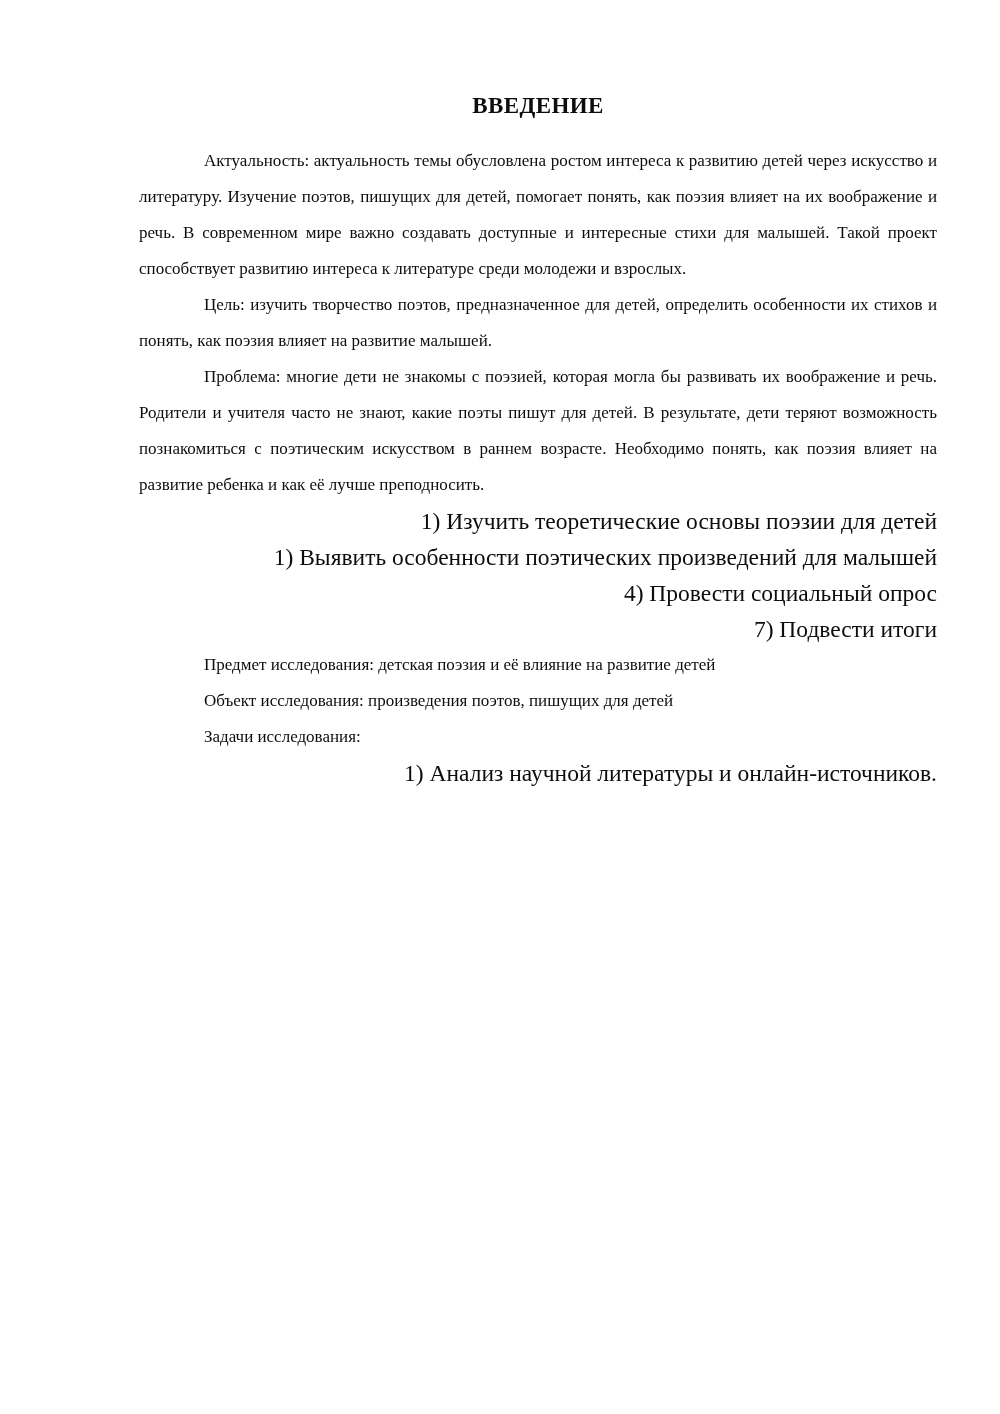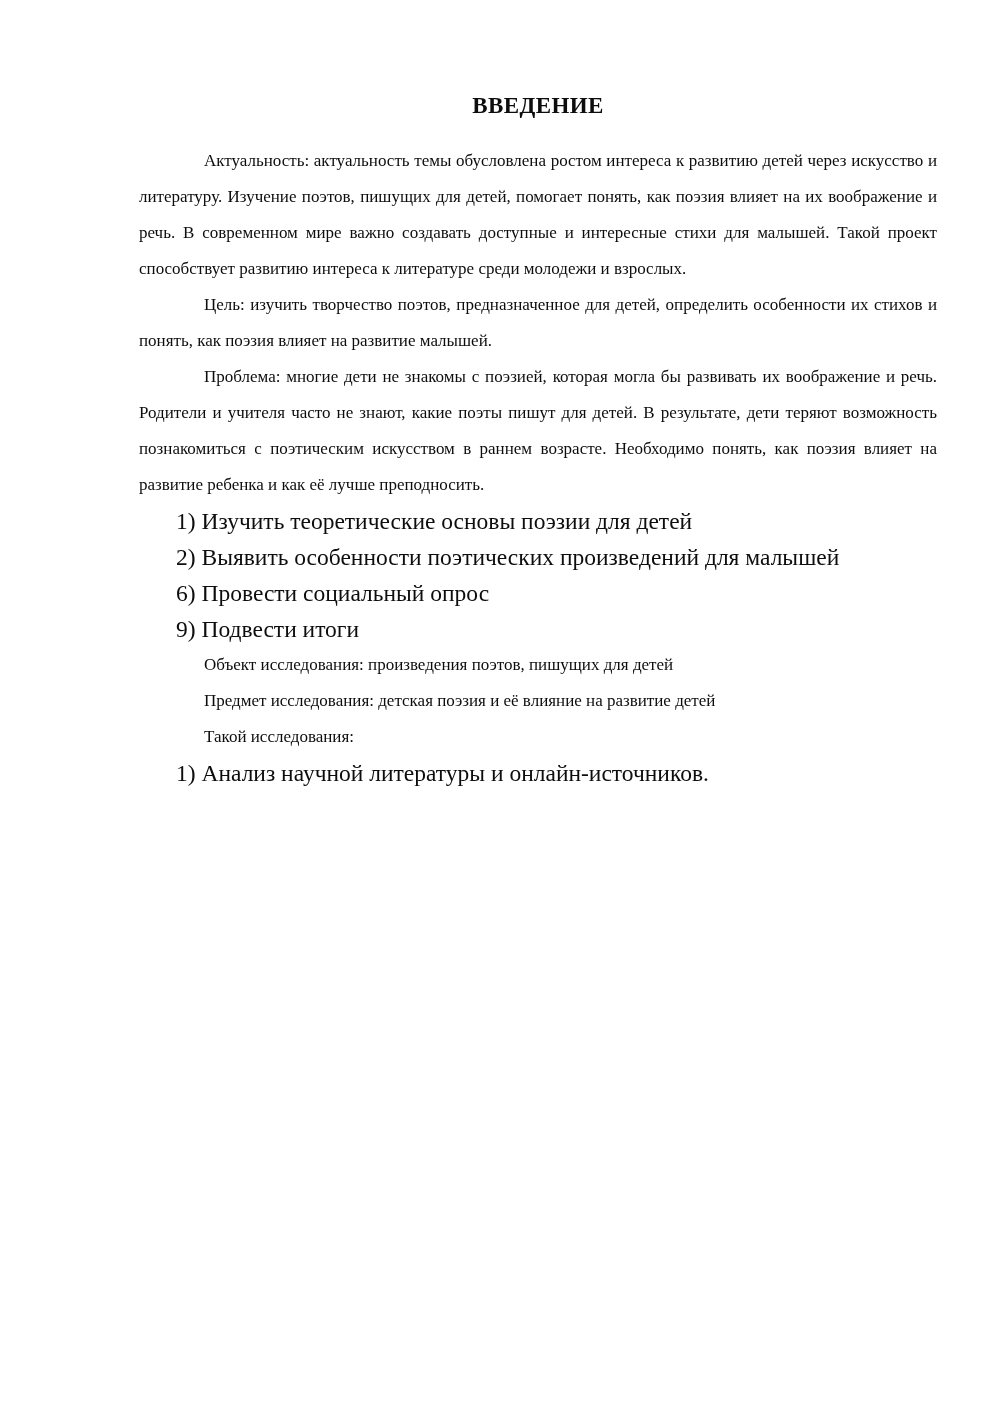--- a/index.html
+++ b/index.html
@@ -41,21 +41,21 @@
     text-align: justify;
     text-justify: inter-word;
     text-indent: 65px;
     margin: 0;
     hyphens: none;
   }
 
   .list-item {
     font-size: 23.5px;
     line-height: 36px;
-    text-align: left;
+    text-align: right;
     margin: 0;
     padding-left: 37px;
     text-indent: 0;
   }
 
   .page-number {
     position: absolute;
     left: 0;
     right: 0;
     top: 1330px;
@@ -71,25 +71,25 @@
 <div class="page">
 
   <div class="content">
     <h1 class="doc-title">ВВЕДЕНИЕ</h1>
 
     <div id="blocks-container">
         <p class="para">Актуальность: актуальность темы обусловлена ростом интереса к развитию детей через искусство и литературу. Изучение поэтов, пишущих для детей, помогает понять, как поэзия влияет на их воображение и речь. В современном мире важно создавать доступные и интересные стихи для малышей. Такой проект способствует развитию интереса к литературе среди молодежи и взрослых.</p>
         <p class="para">Цель: изучить творчество поэтов, предназначенное для детей, определить особенности их стихов и понять, как поэзия влияет на развитие малышей.</p>
         <p class="para">Проблема: многие дети не знакомы с поэзией, которая могла бы развивать их воображение и речь. Родители и учителя часто не знают, какие поэты пишут для детей. В результате, дети теряют возможность познакомиться с поэтическим искусством в раннем возрасте. Необходимо понять, как поэзия влияет на развитие ребенка и как её лучше преподносить.</p>
         <p class="list-item">1) Изучить теоретические основы поэзии для детей</p>
-        <p class="list-item">2) Выявить особенности поэтических произведений для малышей</p>
-        <p class="list-item">6) Провести социальный опрос</p>
-        <p class="list-item">9) Подвести итоги</p>
+        <p class="list-item">1) Выявить особенности поэтических произведений для малышей</p>
+        <p class="list-item">4) Провести социальный опрос</p>
+        <p class="list-item">7) Подвести итоги</p>
+        <p class="para">Предмет исследования: детская поэзия и её влияние на развитие детей</p>
         <p class="para">Объект исследования: произведения поэтов, пишущих для детей</p>
-        <p class="para">Предмет исследования: детская поэзия и её влияние на развитие детей</p>
-        <p class="para">Такой исследования:</p>
+        <p class="para">Задачи исследования:</p>
         <p class="list-item">1) Анализ научной литературы и онлайн-источников.</p>
       </div>
   </div>
 
   <div class="page-number">3</div>
 
 </div>
 
 </body></html>

